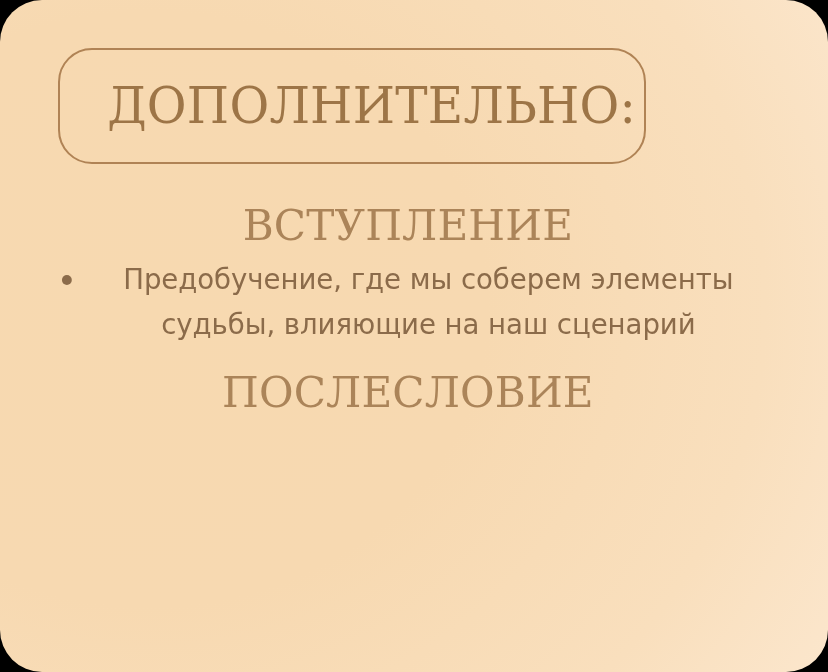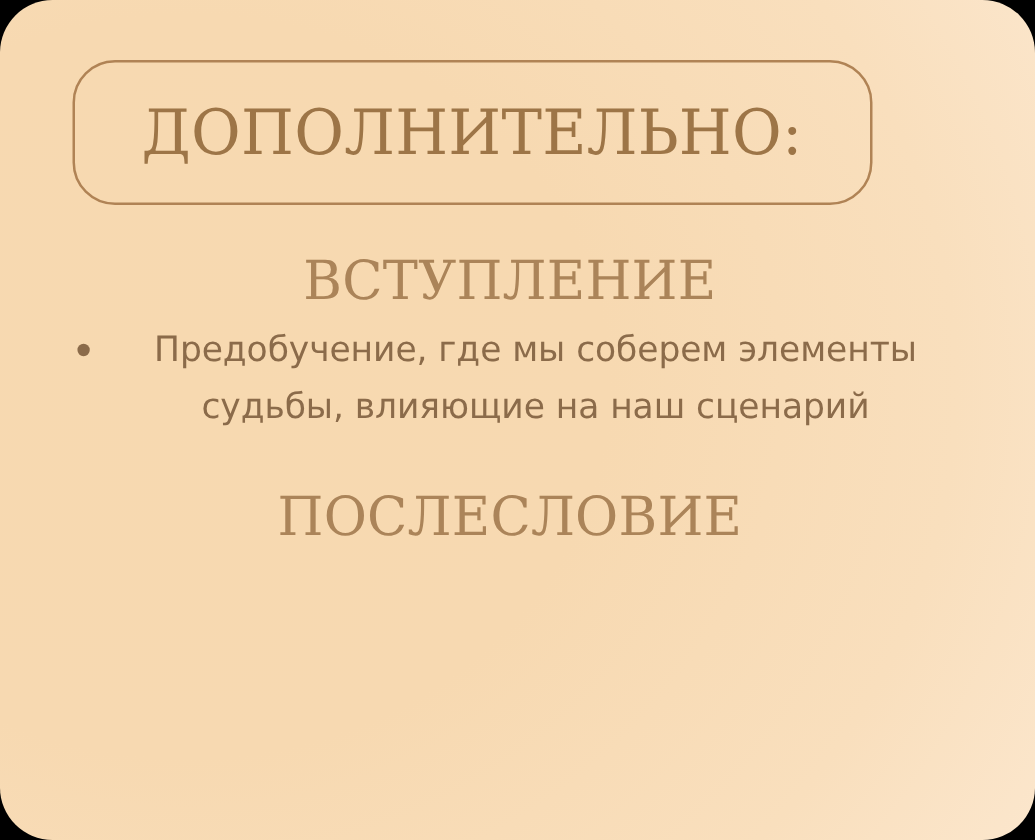--- a/index.html
+++ b/index.html
@@ -28,28 +28,28 @@
         #f9dfbd 62%,
         #fce8d0 84%,
         #fdeedb 100%);
   }
 
   
   #header-box {
     position: absolute;
     left: 58px;
     top: 48px;
-    width: 640px;
+    width: 588px;
     height: 116px;
     box-sizing: border-box;
     border: 2px solid #b08355;
     border-radius: 34px;
     display: flex;
     align-items: center;
-    justify-content: center;
+    justify-content: flex-end;
   }
   #header-title {
     font-family: "DejaVu Serif", "Liberation Serif", serif;
     font-size: 50px;
     line-height: 1;
     font-weight: 400;
     letter-spacing: 0.005em;
     color: #9d7547;
     white-space: nowrap;
     transform: scaleX(0.97);
@@ -62,21 +62,21 @@
     left: 58px;
     top: 200px;
     width: 712px;
   }
 
   .section {
     margin: 0;
     text-align: center;
   }
   .section + .section {
-    margin-top: 42px;
+    margin-top: 20px;
   }
 
   .section-heading {
     font-family: "DejaVu Serif", "Liberation Serif", serif;
     font-size: 43px;
     line-height: 1.18;
     font-weight: 400;
     color: #ab8459;
     letter-spacing: 0.004em;
     white-space: nowrap;

